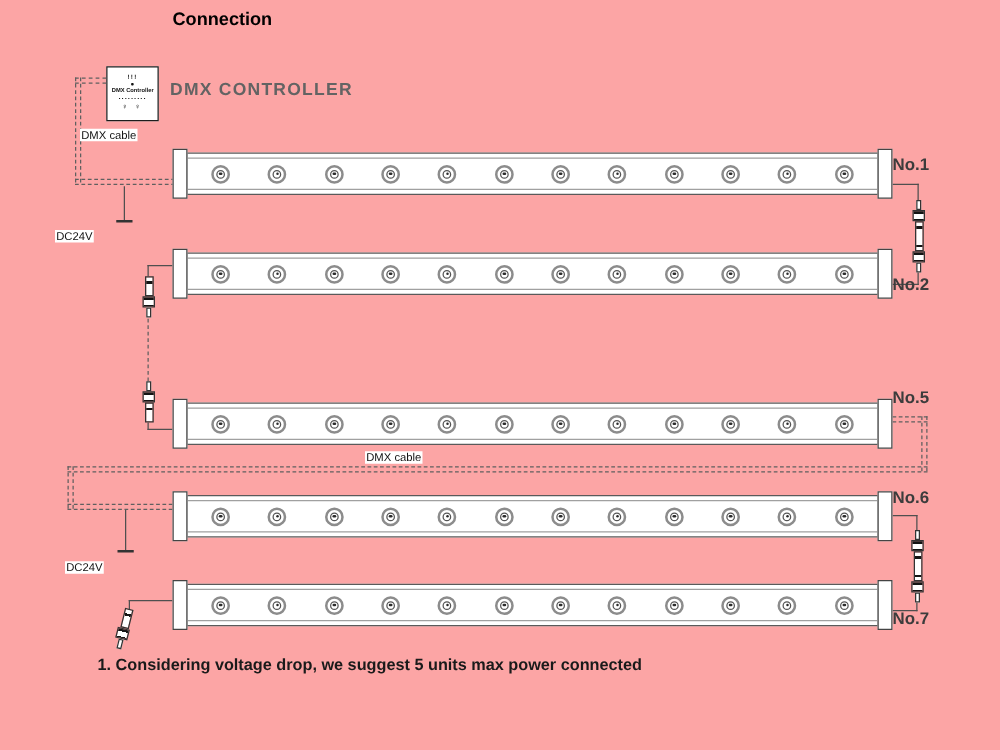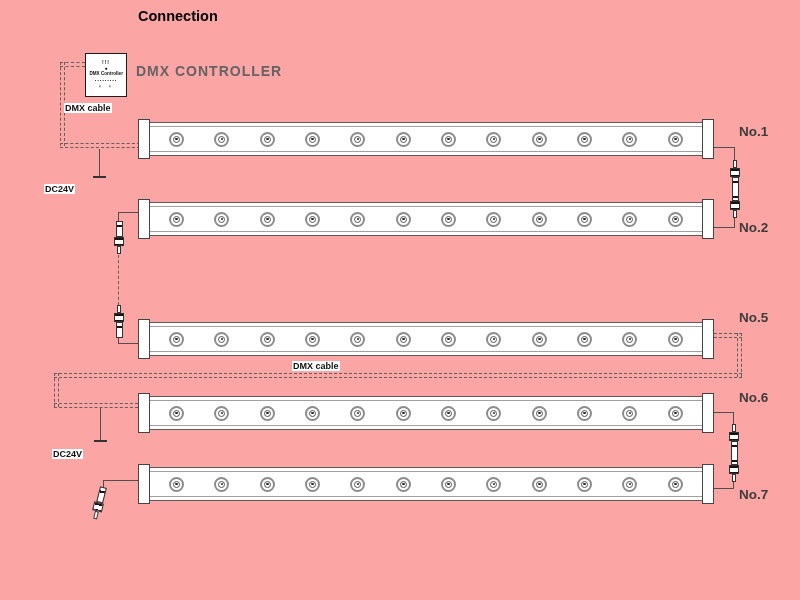--- a/index.html
+++ b/index.html
@@ -18,22 +18,22 @@
     text-align:center; line-height:1.1;
   }
   .c-r1 { font-size:5px; font-weight:bold; color:#111; letter-spacing:1px; }
   .c-r2 { font-size:5px; color:#111; }
   .c-r3 { font-size:5px; font-weight:bold; color:#111; transform:scale(.92); white-space:nowrap; }
   .c-r4 { font-size:6px; font-weight:bold; color:#111; letter-spacing:.5px; }
   .c-r5 { font-size:6px; color:#111; letter-spacing:2px; }
   .ctrl-label { position:absolute; left:136px; top:63px; font-size:14px; font-weight:bold; color:#636363; letter-spacing:1px; }
 
   
-  .lbl { position:absolute; font-size:9px; font-weight:bold; color:#111; background:#fff; padding:0 1px; white-space:nowrap;text-align:center; }
-  .bar-id { position:absolute; left:739px; font-size:13.5px; font-weight:bold; color:#3c3c3c; }
+  .lbl { position:absolute; font-size:9px; font-weight:normal; color:#111; background:#fff; padding:0 1px; white-space:nowrap;text-align:center; }
+  .bar-id { position:absolute; left:714px; font-size:13.5px; font-weight:bold; color:#3c3c3c; }
 
   
   .wire { position:absolute; background:#4f4f4f; }
   .dash-h { position:absolute; height:5px; border-top:1px dashed #5f5f5f; border-bottom:1px dashed #5f5f5f; }
   .dash-v { position:absolute; width:5px; border-left:1px dashed #5f5f5f; border-right:1px dashed #5f5f5f; }
   .dash-v1 { position:absolute; width:1px; border-left:1px dashed #5f5f5f; }
   .gnd { position:absolute; width:13px; height:2px; background:#333; }
 
   
   .bar { position:absolute; left:138px; width:576px; height:40px; }
@@ -497,14 +497,15 @@
   <div class="bar-id" style="top:487px;">No.7</div>
 
   <div class="wire" style="left:103px; top:480px; width:35px; height:1px;"></div>
   <div class="wire" style="left:103px; top:480px; width:1px; height:8px;"></div>
   <div class="plug-half" style="left:96px; top:487px; transform:rotate(14deg); transform-origin:top center;">
     <div class="ph-body"></div>
       <div class="pp-col"></div>
       <div class="pp-tip"></div>
   </div>
 
+  <div class="note" style="left:78px; top:524px;">1. Considering voltage drop, we suggest 5 units max power connected</div>
 
 </div>
 
 </body></html>

